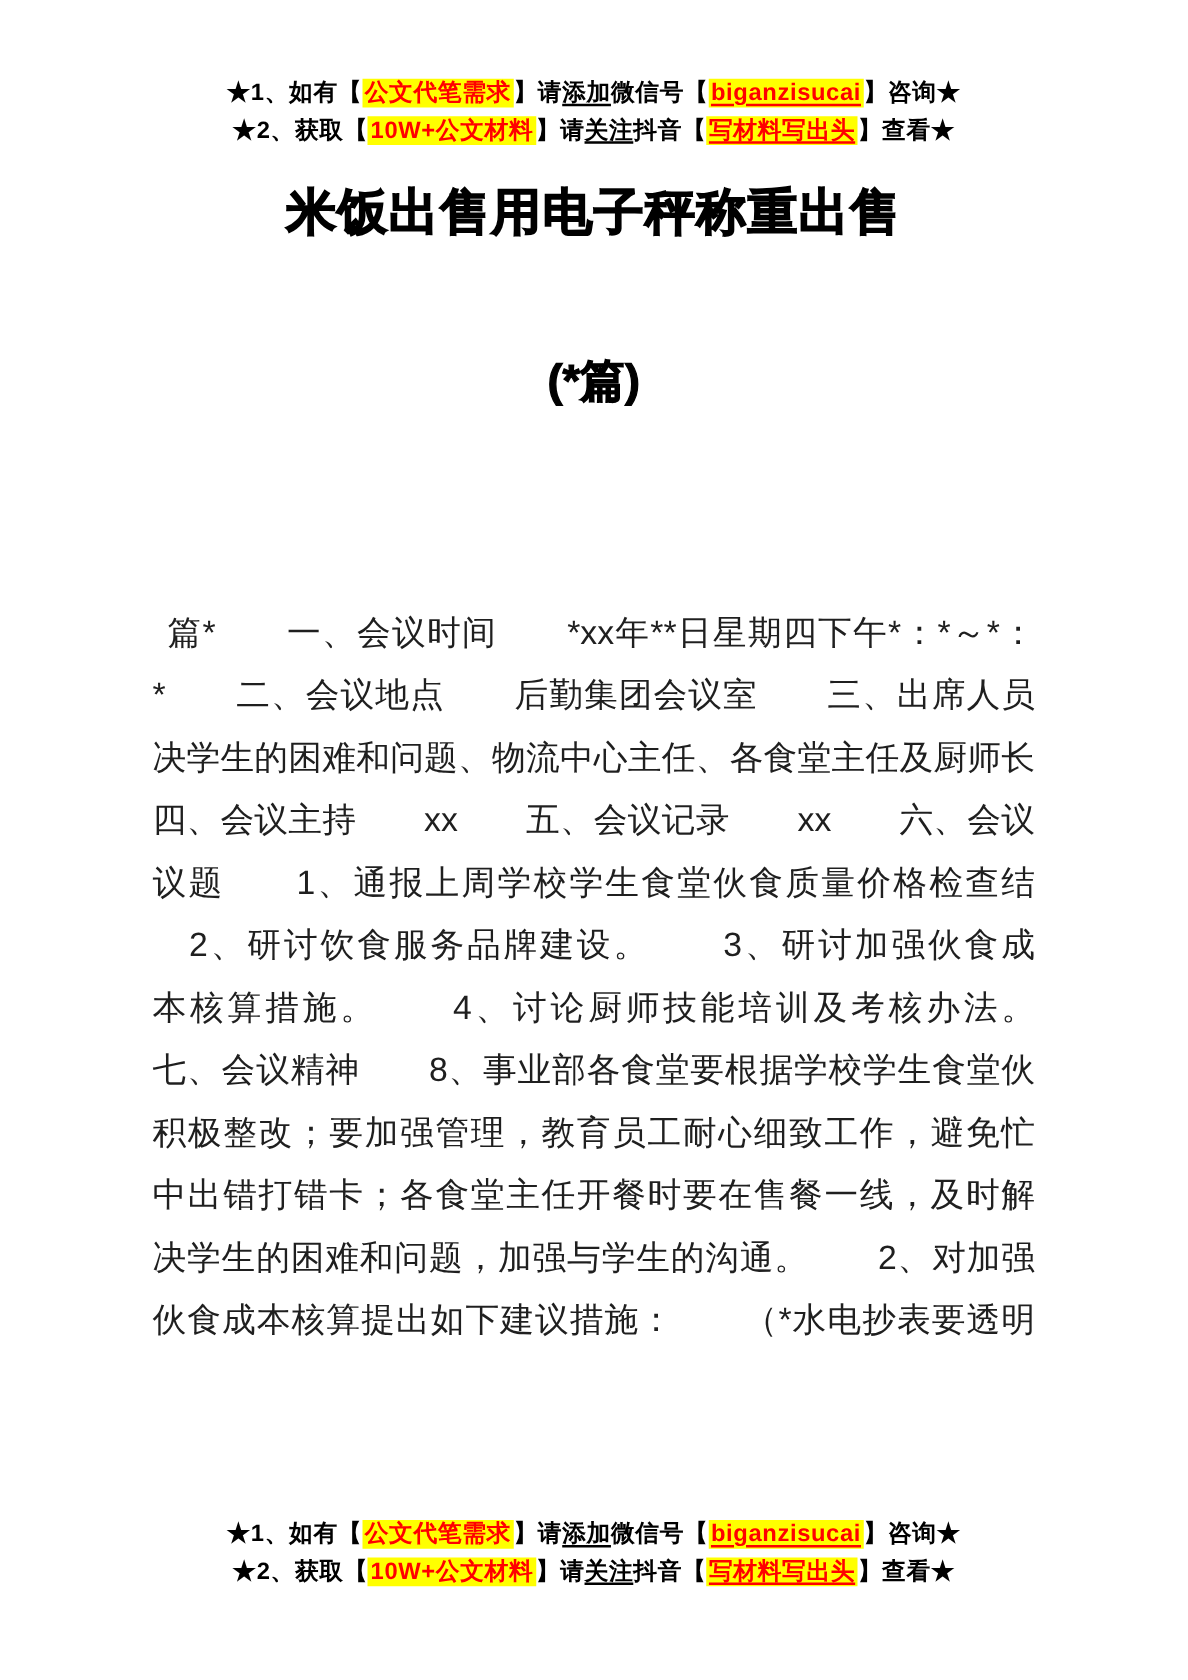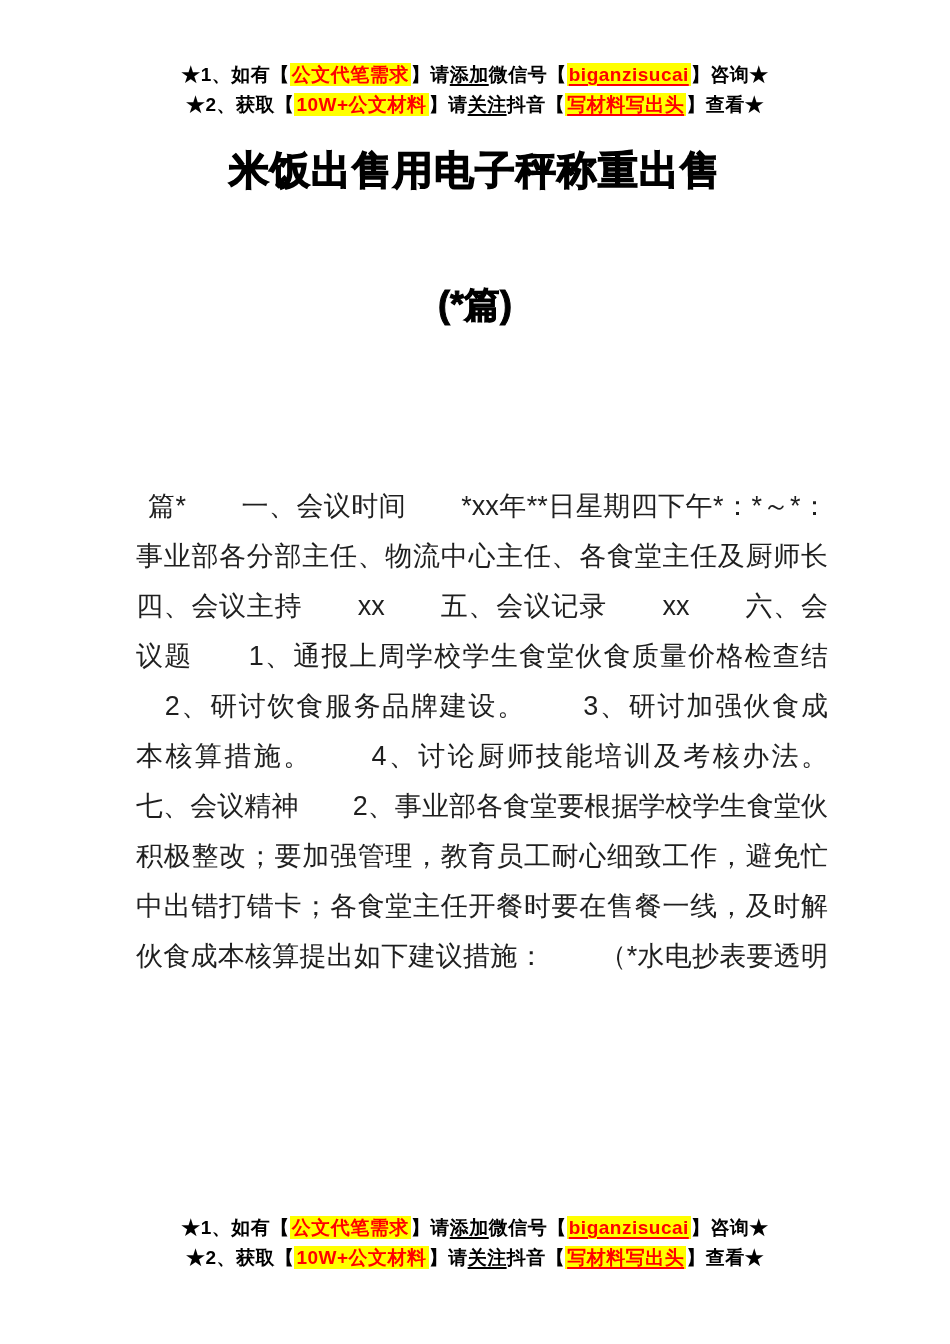--- a/index.html
+++ b/index.html
@@ -79,21 +79,20 @@
     width: 706px;
     font-size: 27px;
     line-height: 50px;
     color: #1f1f1f;
   }
   .bline {
     text-align: justify;
     text-align-last: justify;
     height: 50px;
     overflow: hidden;
-    margin-left: 14px;
   }
   .bline:first-child { text-indent: 12px; }
 </style>
 </head>
 <body>
 
 <div class="page">
 
   <div class="promo promo-top">
     <div class="promo-line">
@@ -103,28 +102,30 @@
       <span>★2、获取【</span><span class="hl">10W+公文材料</span><span>】请</span><span class="u">关注</span><span>抖音【</span><span class="hl u">写材料写出头</span><span>】查看★</span>
     </div>
   </div>
 
   <h1 class="title">米饭出售用电子秤称重出售</h1>
 
   <div class="subtitle">(*篇)</div>
 
   <div class="doc-body">
     <div class="bline">篇*　　一、会议时间　　*xx年**日星期四下午*：*～*：</div>
-    <div class="bline">事业部各分部主任、物流中心主任、各食堂主任及厨师长</div>
+    <div class="bline">*　　二、会议地点　　后勤集团会议室　　三、出席人员</div>
+    <div class="bline">决学生的困难和问题、物流中心主任、各食堂主任及厨师长</div>
     <div class="bline">四、会议主持　　xx　　五、会议记录　　xx　　六、会议</div>
     <div class="bline">议题　　1、通报上周学校学生食堂伙食质量价格检查结果。</div>
     <div class="bline">　2、研讨饮食服务品牌建设。　　3、研讨加强伙食成</div>
     <div class="bline">本核算措施。　　4、讨论厨师技能培训及考核办法。</div>
-    <div class="bline">七、会议精神　　2、事业部各食堂要根据学校学生食堂伙</div>
+    <div class="bline">七、会议精神　　8、事业部各食堂要根据学校学生食堂伙</div>
     <div class="bline">积极整改；要加强管理，教育员工耐心细致工作，避免忙</div>
     <div class="bline">中出错打错卡；各食堂主任开餐时要在售餐一线，及时解</div>
+    <div class="bline">决学生的困难和问题，加强与学生的沟通。　　2、对加强</div>
     <div class="bline">伙食成本核算提出如下建议措施：　　（*水电抄表要透明</div>
   </div>
 
   <div class="promo promo-bottom">
     <div class="promo-line">
       <span>★1、如有【</span><span class="hl">公文代笔需求</span><span>】请</span><span class="u">添加</span><span>微信号【</span><span class="hl u">biganzisucai</span><span>】咨询★</span>
     </div>
     <div class="promo-line">
       <span>★2、获取【</span><span class="hl">10W+公文材料</span><span>】请</span><span class="u">关注</span><span>抖音【</span><span class="hl u">写材料写出头</span><span>】查看★</span>
     </div>

